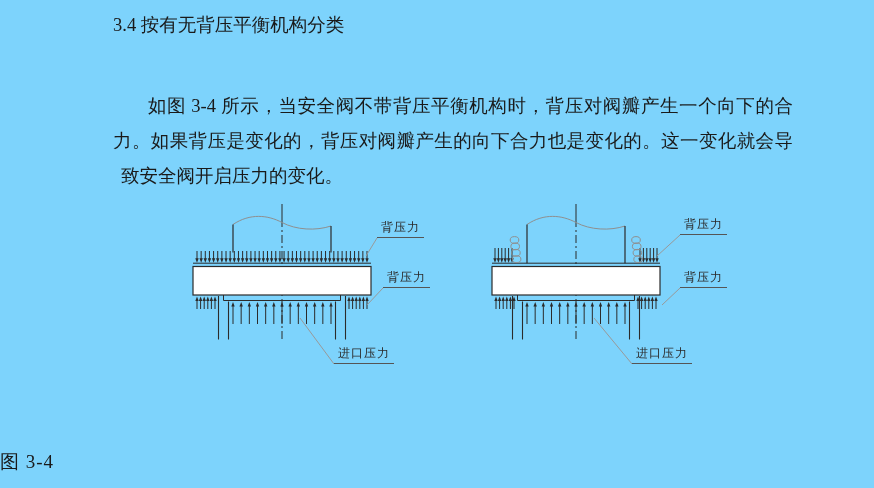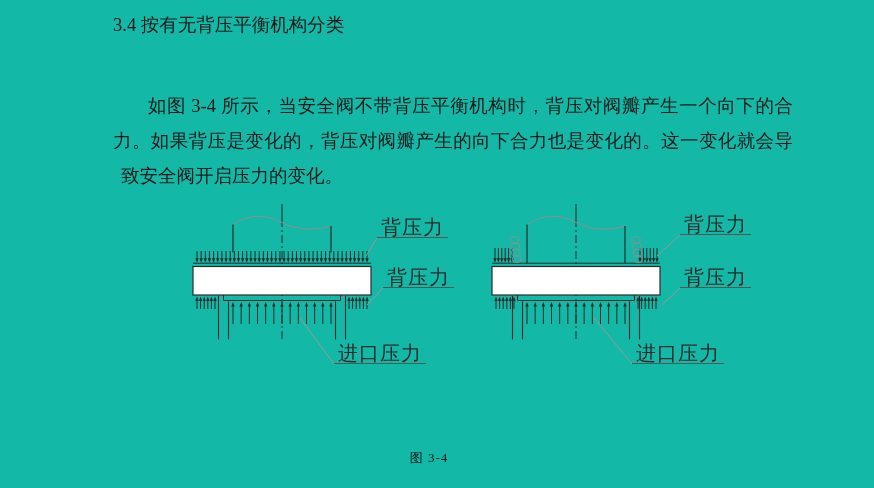--- a/index.html
+++ b/index.html
@@ -1,25 +1,25 @@
 <!DOCTYPE html>
 <html><head>
 <meta charset="utf-8">
 <style>
   html,body{margin:0;padding:0;background:#ffffff;}
-  #page{position:relative;width:874px;height:488px;background:#14b8a6;overflow:hidden;
+  #page{position:relative;width:874px;height:488px;background:#7dd3fc;overflow:hidden;
         font-family:"Liberation Serif","DejaVu Serif",serif;color:#1a1a1a;}
   .heading{position:absolute;left:113px;top:12px;font-size:18.5px;white-space:pre;}
   .para{position:absolute;left:113px;top:47px;width:680px;font-size:18.5px;line-height:35px;}
   .pline{text-align:justify;text-align-last:justify;white-space:nowrap;}
   .pline.first{text-indent:35px;margin-top:42px;}
   .pline.last{text-align-last:left;white-space:normal;margin-left:8px;}
-  .dlabel{position:absolute;font-size:20px;letter-spacing:1px;color:#2b2b2b;
+  .dlabel{position:absolute;font-size:12px;letter-spacing:1px;color:#2b2b2b;
           border-bottom:1px solid #555;padding:0 4px 2px 4px;line-height:15px;white-space:nowrap;}
-  .caption{position:absolute;left:0;right:16px;top:449px;text-align:center;font-size:13px;letter-spacing:1px;}
+  .caption{position:absolute;left:0;right:16px;top:449px;font-size:19px;letter-spacing:1px;}
   svg{position:absolute;left:0;top:0;}
 </style>
 </head>
 <body>
 
 <div id="page">
 
   <div class="heading">3.4 按有无背压平衡机构分类</div>
 
   <div class="para">

